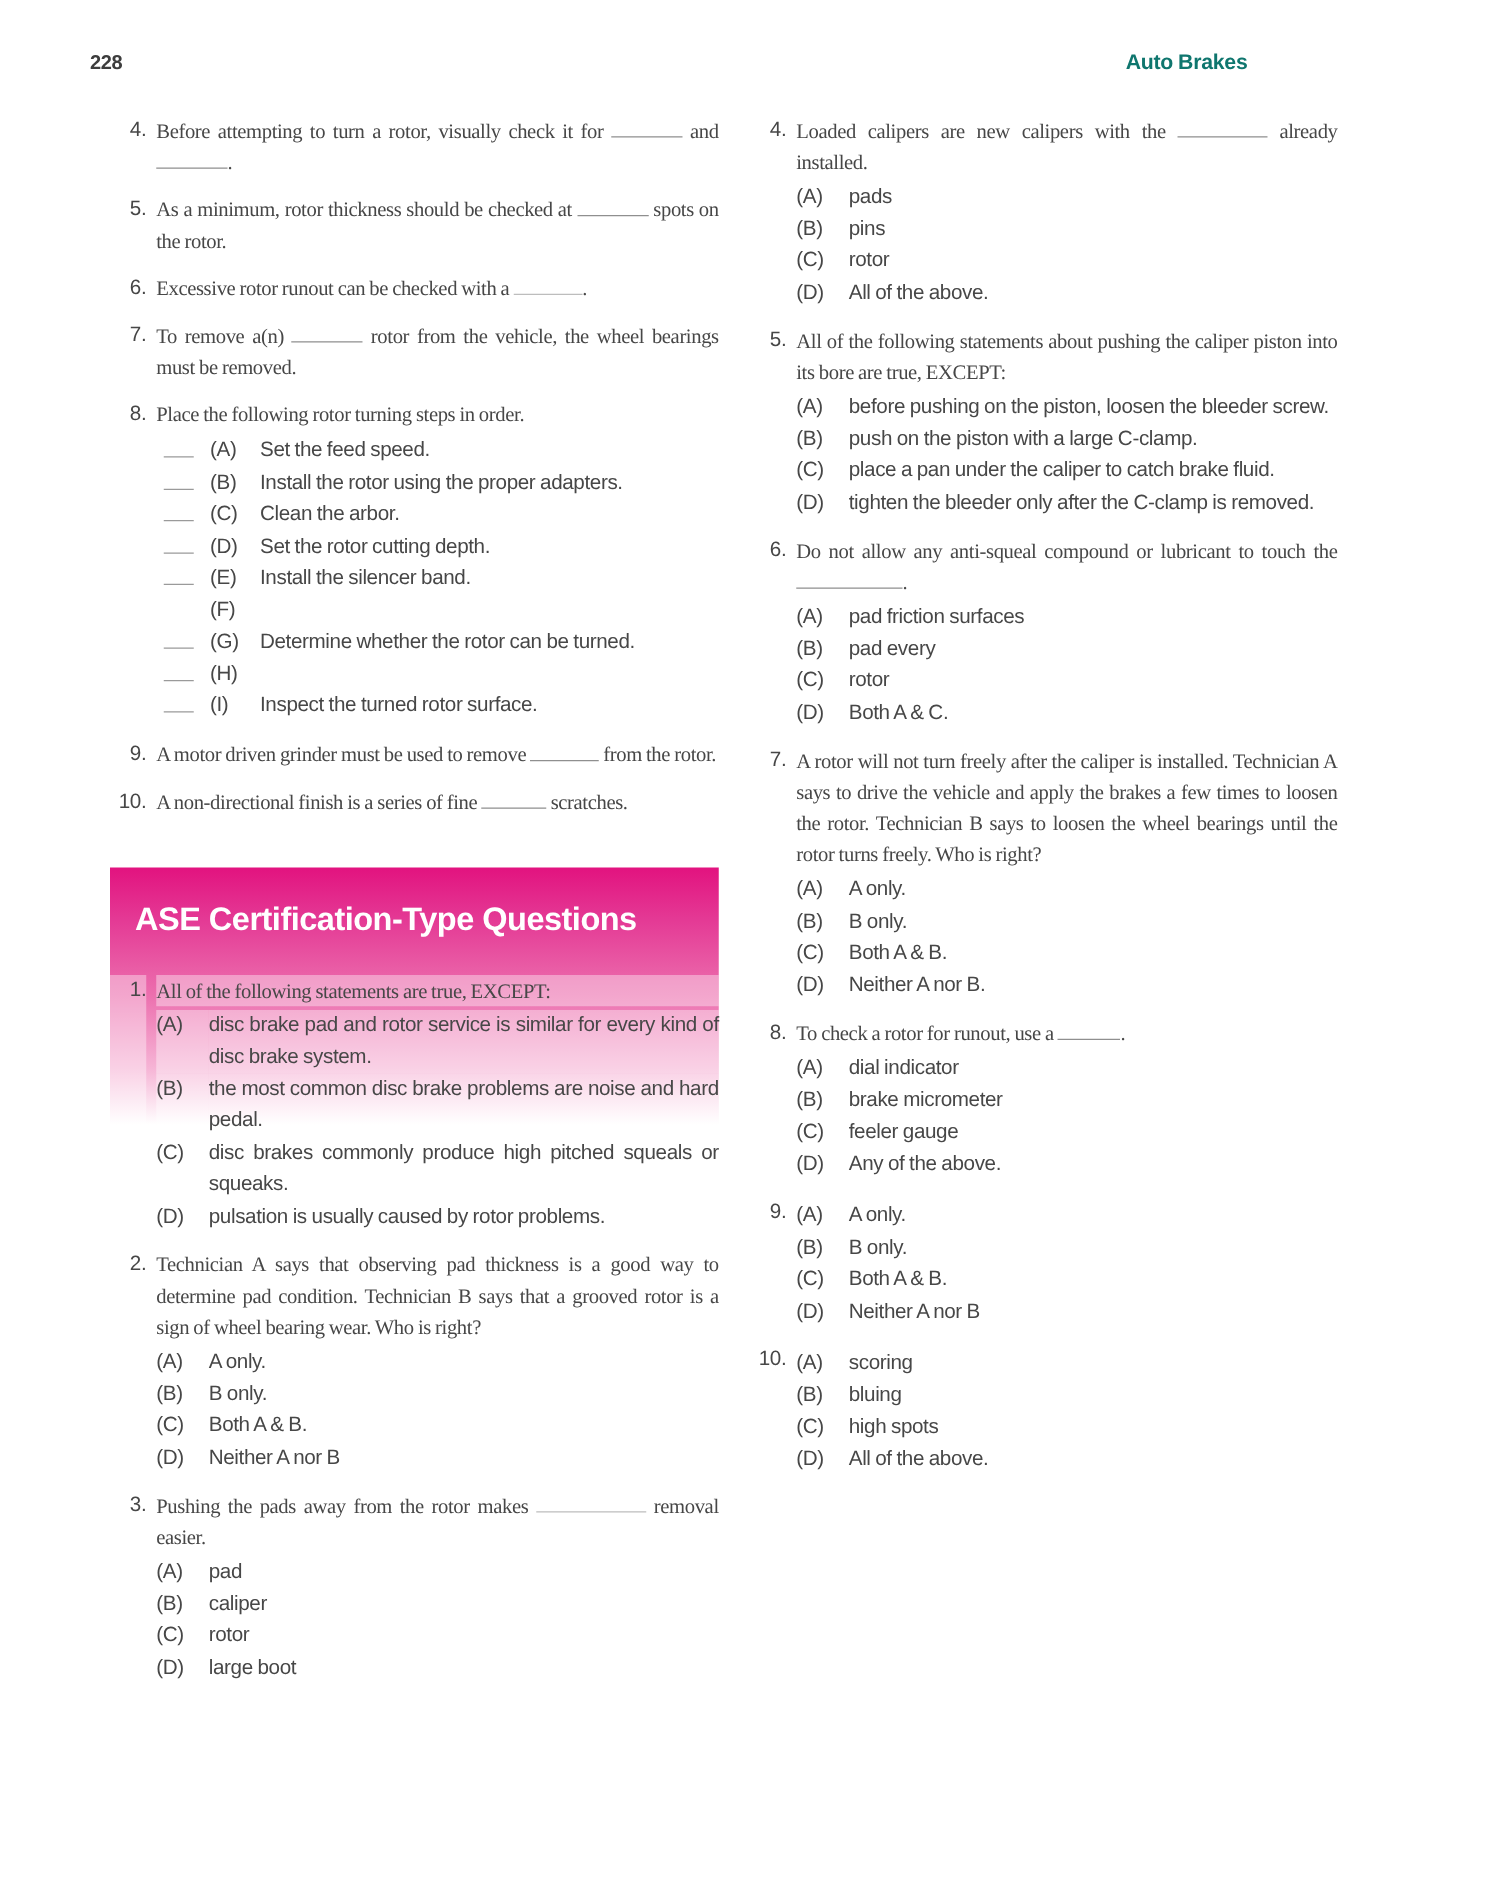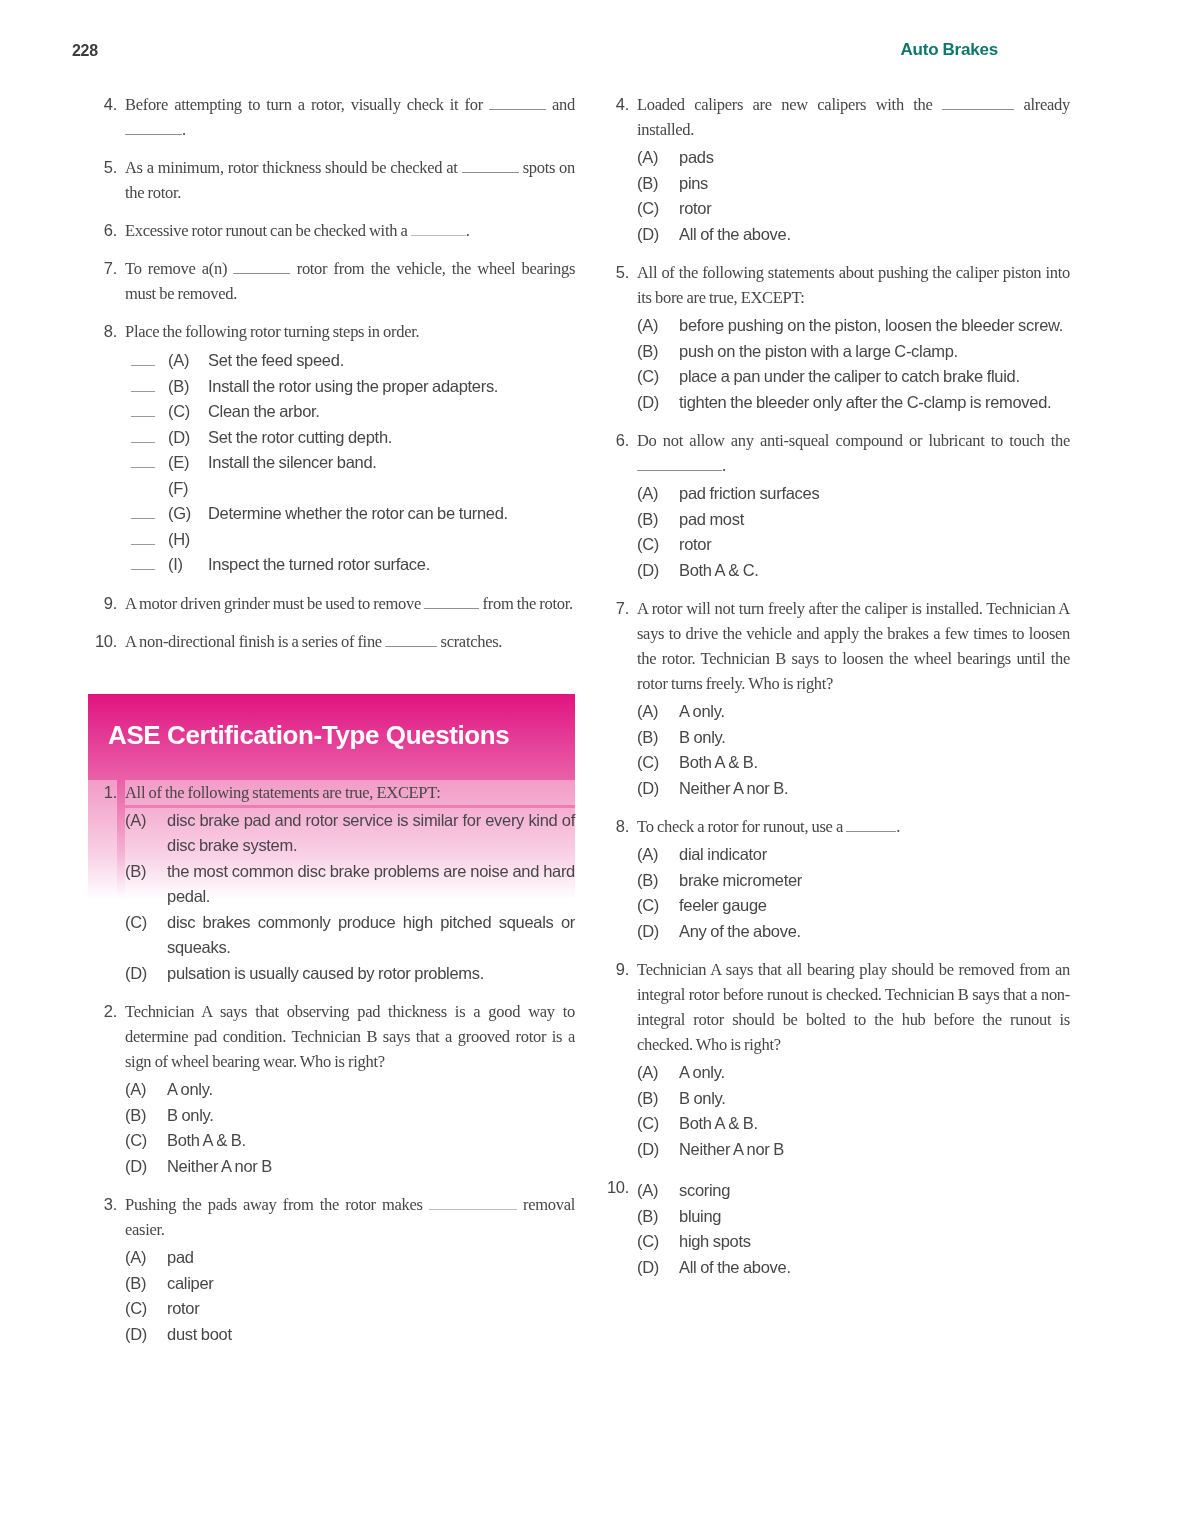--- a/index.html
+++ b/index.html
@@ -218,21 +218,21 @@
                 <div class="option">
                   <span class="opt-letter">(B)</span>
                   <span class="opt-text">caliper</span>
                 </div>
                 <div class="option">
                   <span class="opt-letter">(C)</span>
                   <span class="opt-text">rotor</span>
                 </div>
                 <div class="option">
                   <span class="opt-letter">(D)</span>
-                  <span class="opt-text">dust boot</span>
+                  <span class="opt-text">large boot</span>
                 </div>
               </div>
             </div>
           </div>
         </div>
     </div>
   </div>
   <div class="col-right">
     <div id="ase-right">
         <div class="question">
@@ -287,21 +287,21 @@
           <span class="q-num">6.</span>
           <div class="q-body">
             <div class="q-text">Do not allow any anti-squeal compound or lubricant to touch the <span class="blank" style="width: 85px;"></span>.</div>
             <div class="options">
               <div class="option">
                 <span class="opt-letter">(A)</span>
                 <span class="opt-text">pad friction surfaces</span>
               </div>
               <div class="option">
                 <span class="opt-letter">(B)</span>
-                <span class="opt-text">pad most</span>
+                <span class="opt-text">pad every</span>
               </div>
               <div class="option">
                 <span class="opt-letter">(C)</span>
                 <span class="opt-text">rotor</span>
               </div>
               <div class="option">
                 <span class="opt-letter">(D)</span>
                 <span class="opt-text">Both A &amp; C.</span>
               </div>
             </div>
@@ -351,21 +351,20 @@
               <div class="option">
                 <span class="opt-letter">(D)</span>
                 <span class="opt-text">Any of the above.</span>
               </div>
             </div>
           </div>
         </div>
         <div class="question">
           <span class="q-num">9.</span>
           <div class="q-body">
-            <div class="q-text">Technician A says that all bearing play should be removed from an integral rotor before runout is checked. Technician B says that a non-integral rotor should be bolted to the hub before the runout is checked. Who is right?</div>
             <div class="options">
               <div class="option">
                 <span class="opt-letter">(A)</span>
                 <span class="opt-text">A only.</span>
               </div>
               <div class="option">
                 <span class="opt-letter">(B)</span>
                 <span class="opt-text">B only.</span>
               </div>
               <div class="option">

